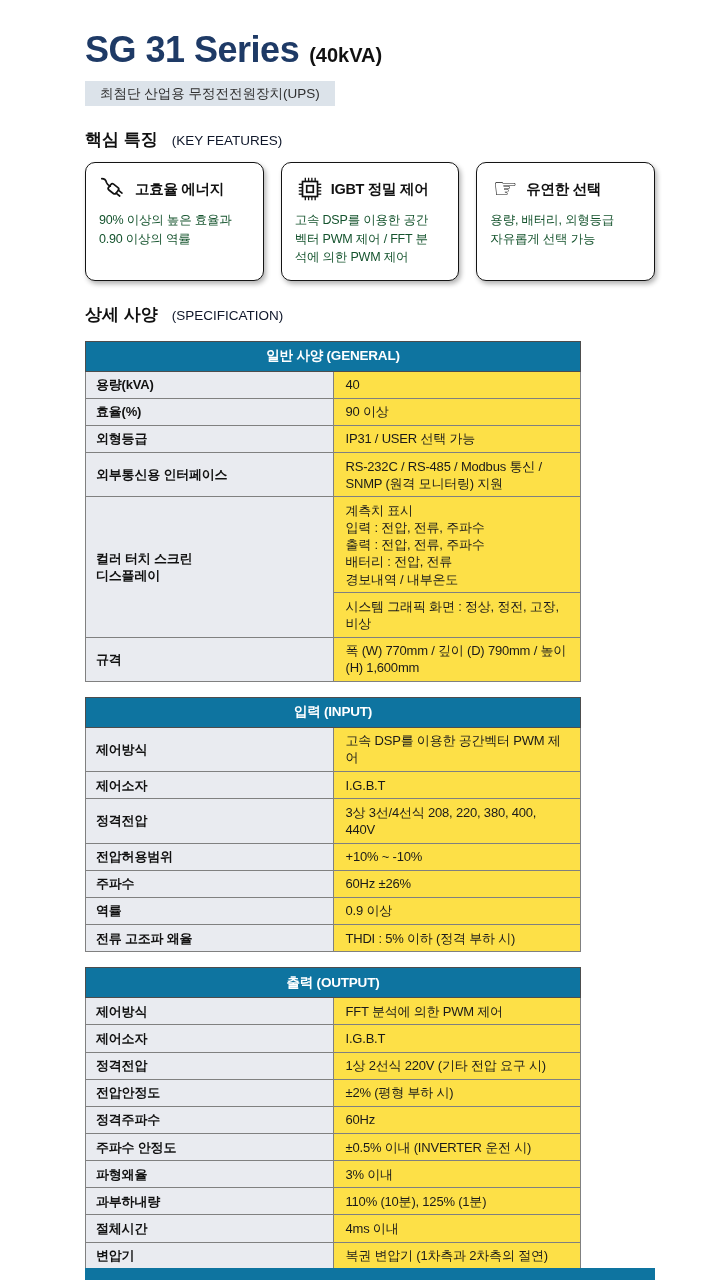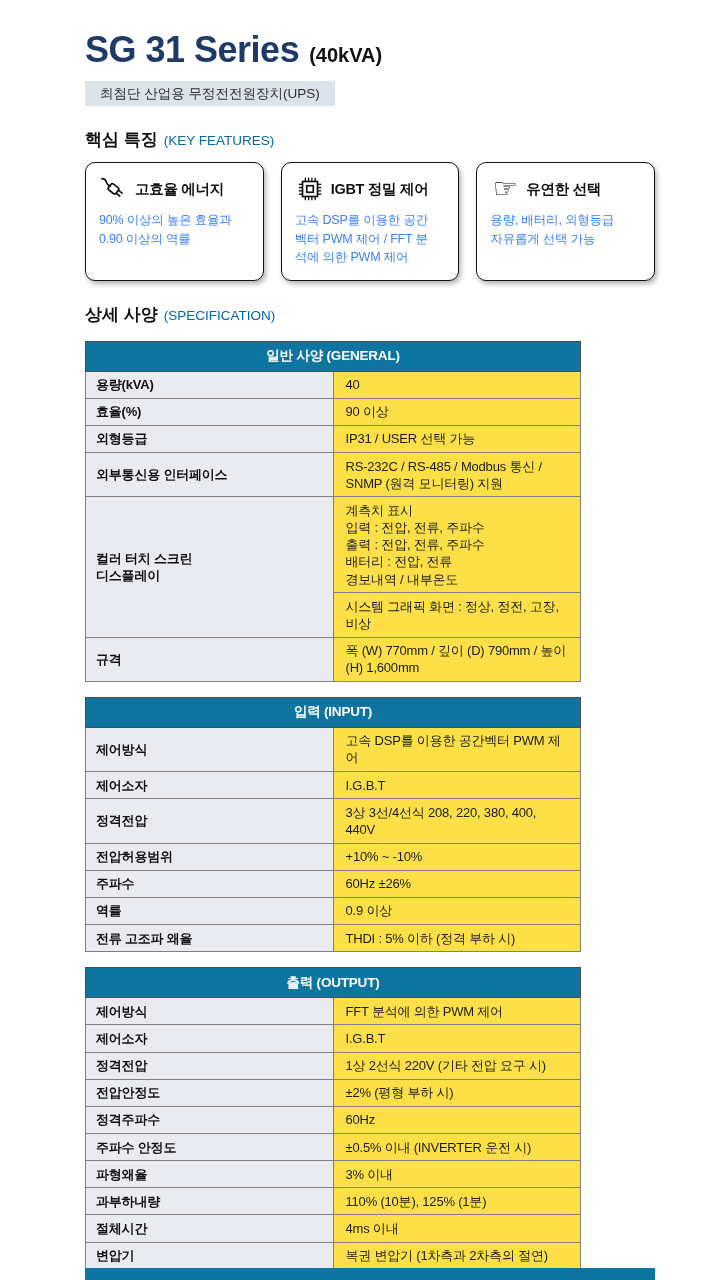--- a/index.html
+++ b/index.html
@@ -23,33 +23,33 @@
   
   .title-row{display:flex;align-items:baseline;gap:10px;}
   .main-title{font-size:36px;font-weight:800;color:var(--navy);letter-spacing:-0.5px;line-height:1.1;}
   .title-suffix{font-size:20px;font-weight:700;color:#111;}
   .subtitle-badge{
     display:inline-block;margin-top:11px;background:var(--badge);
     font-size:13.5px;color:#2f2f2f;padding:4px 15px;line-height:1.3;
   }
 
   
-  .section-heading{margin-top:22px;display:flex;align-items:baseline;gap:6px;}
+  .section-heading{margin-top:22px;display:flex;align-items:baseline;gap:14px;}
   .section-heading .ko{font-size:17px;font-weight:800;color:#111;}
-  .section-heading .en{font-size:13.5px;font-weight:400;color:#0369a1;}
+  .section-heading .en{font-size:13.5px;font-weight:400;color:#0f172a;}
 
   
   .cards{display:flex;gap:17px;margin-top:11px;align-items:stretch;}
   .card{
     width:207px;background:#fff;border:1.6px solid #141414;border-radius:10px;
     padding:11px 11px 13px 13px;box-shadow:2px 3px 5px rgba(0,0,0,0.30);
   }
   .card-head{display:flex;align-items:center;gap:6px;margin-bottom:7px;min-height:30px;}
   .card-title{font-size:14.5px;font-weight:800;color:#111;letter-spacing:-0.3px;}
-  .card-body{font-size:12.5px;line-height:1.48;color:#3b82f6;white-space:pre-line;letter-spacing:-0.2px;}
+  .card-body{font-size:12.5px;line-height:1.48;color:#14532d;white-space:pre-line;letter-spacing:-0.2px;}
   .icon-box{width:30px;height:30px;flex:0 0 30px;display:flex;align-items:center;justify-content:center;}
   .icon-box svg{display:block;}
   .hand-glyph{font-family:"DejaVu Sans",sans-serif;font-size:28px;line-height:1;color:#111;}
 
   
   .spec-table{
     width:496px;border-collapse:collapse;margin-top:15px;
     border:1.5px solid var(--outer);table-layout:fixed;
   }
   .spec-table th{

